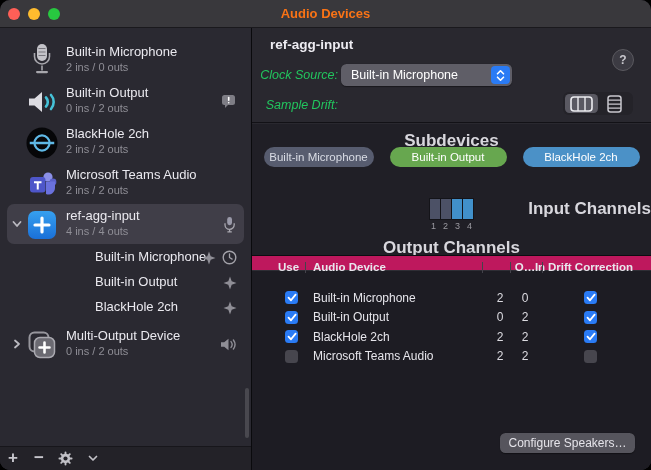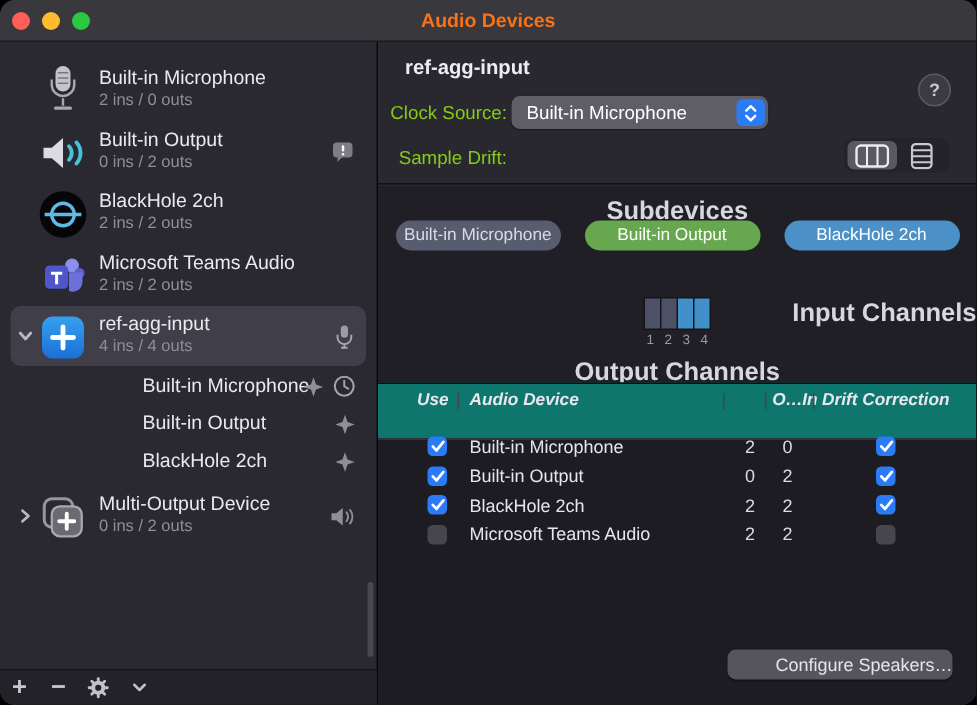--- a/index.html
+++ b/index.html
@@ -35,21 +35,21 @@
   .tb-btn { min-width:26px; height:24px; display:flex; align-items:center; justify-content:center; color:#c7c6cc; font-size:16px; }
   .tb-btn.sym { font-size:17px; font-weight:bold; padding-bottom:2px; }
   .tb-chevron { margin-left:2px; }
 
   
   .main { position:absolute; left:252px; right:0; top:28px; bottom:0; background:#29282f; }
 
   .section-top { position:absolute; top:0; left:0; right:0; height:95px; border-bottom:1px solid #121116; }
   .device-title { position:absolute; left:18px; top:9px; font-size:13.5px; font-weight:bold; color:#edecf2; }
   .help-btn { position:absolute; right:17px; top:21px; width:22px; height:22px; border-radius:50%; background:#3c3b43; border:1px solid #5a595f; color:#c9c8ce; font-size:12px; font-weight:bold; display:flex; align-items:center; justify-content:center; }
-  .field-label { position:absolute; left:0; width:86px; text-align:right; font-size:12.5px; color:#84cc16; }
+  .field-label { position:absolute; left:0; width:86px; text-align:right; font-size:12.5px; color:#22c55e;font-style:italic; }
   .popup { position:absolute; height:22px; background:#5f5e67; border-radius:5.5px; color:#fff; font-size:12.5px; line-height:22px; padding-left:10px; box-shadow:0 0.5px 1px rgba(0,0,0,.4); }
   .popup .stepper { position:absolute; right:2px; top:2px; bottom:2px; width:19px; border-radius:4px; background:#2a7bf5; display:flex; align-items:center; justify-content:center; }
   .segmented { position:absolute; right:18px; top:64px; width:70px; height:23px; background:#242329; border-radius:6px; display:flex; padding:2px; }
   .seg { flex:1; display:flex; align-items:center; justify-content:center; border-radius:4.5px; }
   .seg.active { background:#5a5962; }
 
   .section-sub { position:absolute; top:96px; left:0; right:0; height:131px; background:#201f26; }
   .sub-heading { position:absolute; left:0; right:0; text-align:center; font-size:17px; font-weight:bold; color:#d8d7dd; }
   .h-subdev { top:7px; } .h-input { top:75px;text-align:right; } .h-output { top:114px; }
   .pill-row { position:absolute; top:23px; left:0; right:0; display:flex; justify-content:center; gap:16px; }
@@ -59,37 +59,37 @@
   .pill.blue { width:117px; background:#4b91c7; }
   .chan-strip { position:absolute; top:74px; left:0; right:0; display:flex; justify-content:center; }
   .chan-box { display:flex; gap:1px; padding:1px; background:#141419; }
   .chan { width:10px; height:20px; }
   .chan.inactive { background:#4c5166; }
   .chan.active { background:#4190ca; }
   .chan-nums { position:absolute; top:97px; left:0; right:0; display:flex; justify-content:center; gap:1px; }
   .chan-nums span { width:11px; text-align:center; font-size:9px; color:#9b9aa1; }
 
   .section-table { position:absolute; top:227px; left:0; right:0; bottom:0; background:#1d1c23; }
-  .t-header { position:relative; height:38px; background:#0f766e; border-top:1px solid #0d0d11; border-bottom:1px solid #2f2e35;font-style:italic; }
+  .t-header { position:relative; height:16px; background:#be185d; border-top:1px solid #0d0d11; border-bottom:1px solid #2f2e35; }
   .t-header .hl { position:absolute; top:0; line-height:22px; font-size:11.5px; font-weight:bold; color:#e8e7ed; }
   .hl-use { left:26px; } .hl-device { left:61px; }
   .hl-in { left:236px; width:24px; text-align:center;margin-left:40px; }
   .hl-out { left:261px; width:24px; text-align:center; }
   .hl-drift { left:296px; }
   .hsep { position:absolute; top:6px; width:1px; height:11px; background:#44434b; }
   .t-rows { position:absolute; top:33px; left:0; right:0; }
   .t-row { position:relative; height:19.5px; }
   .cb { position:absolute; top:3px; width:13px; height:13px; border-radius:3.5px; }
   .cb.checked { background:#2a7bf5; display:flex; align-items:center; justify-content:center; }
   .cb.unchecked { background:#47464e; }
   .cb-use { left:33px; } .cb-drift { left:332px; }
   .t-device { position:absolute; left:61px; top:2.5px; font-size:12px; color:#e6e5eb; white-space:nowrap; }
   .t-in { position:absolute; left:236px; width:24px; top:2.5px; text-align:center; font-size:12px; color:#dcdbe1; }
   .t-out { position:absolute; left:261px; width:24px; top:2.5px; text-align:center; font-size:12px; color:#dcdbe1; }
-  .configure-btn { position:absolute; right:16px; bottom:17px; width:150px; height:20px; background:#56555d; border-radius:5.5px; font-size:12px; color:#e5e4ea; text-align:right; line-height:20px; box-shadow:0 0.5px 1px rgba(0,0,0,.4); }
+  .configure-btn { position:absolute; right:16px; bottom:17px; width:135px; height:20px; background:#56555d; border-radius:5.5px; font-size:12px; color:#e5e4ea; text-align:center; line-height:20px; box-shadow:0 0.5px 1px rgba(0,0,0,.4); }
 
   svg { display:block; }
 </style>
 </head>
 <body>
 
 <div class="window">
 
   <div class="titlebar">
     <div class="tl close"></div>

